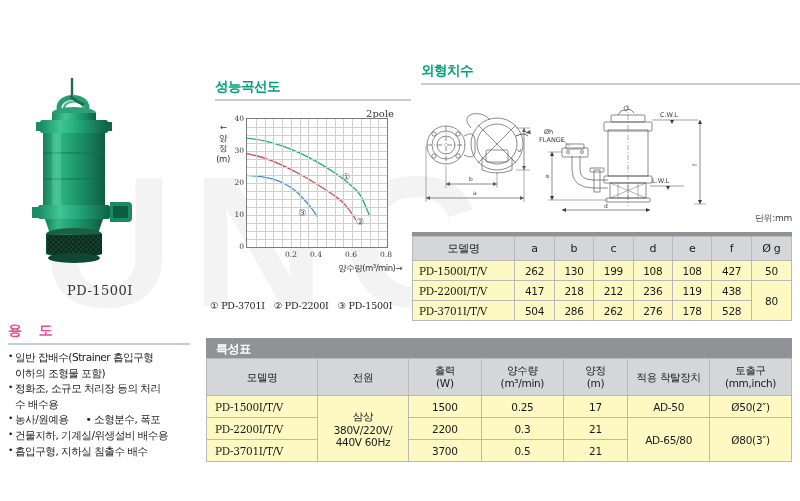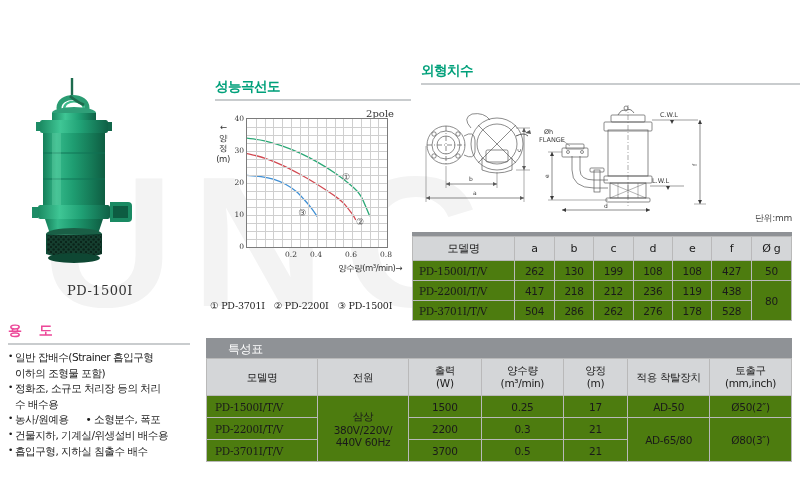--- a/index.html
+++ b/index.html
@@ -81,39 +81,39 @@
   .unit{position:absolute;right:8px;top:212px;font-size:9px;color:#444;
     letter-spacing:-0.3px;z-index:4;}
 
   
   table{border-collapse:collapse;}
   .tbl{position:absolute;z-index:4;background:#fff;}
   .tbl table{width:100%;}
   .tbl th,.tbl td{border:1px solid #b9b9b9;text-align:center;
     font-size:10.5px;color:#1a1a1a;letter-spacing:-0.3px;}
   .tbl th{background:#d4d6d8;font-weight:normal;padding:4px 2px;}
-  .tbl td{padding:3.5px 2px;background:#4d7c0f;}
+  .tbl td{padding:3.5px 2px;background:#fef9c3;}
   .tbl .topbar{height:4px;background:#8f9296;}
 
   
   #dim-table{left:412px;top:232px;width:380px;}
   #dim-table td.model{text-align:left;padding-left:6px;
     font-family:"DejaVu Serif","Liberation Serif",serif;font-size:10.5px;}
   #dim-table th{font-size:11px;}
 
   
   #spec-table{left:206px;top:358px;width:586px;}
   #spec-table th{font-size:10.5px;line-height:13px;padding:5px 2px;}
   #spec-table td{font-size:10.5px;padding:4.5px 2px;}
   #spec-table td.model{text-align:left;padding-left:8px;
     font-family:"DejaVu Serif","Liberation Serif",serif;}
   .spec-hd{position:absolute;left:206px;top:338px;width:586px;height:20px;
     background:#8f9296;z-index:4;}
-  .spec-hd span{color:#fff;font-size:12px;font-weight:normal;
-    line-height:20px;padding-left:22px;letter-spacing:-0.4px;}
+  .spec-hd span{color:#fff;font-size:12px;font-weight:bold;
+    line-height:20px;padding-left:10px;letter-spacing:-0.4px;}
 </style>
 </head>
 <body>
 
 <div class="page">
 
   <div class="watermark">
     <div class="wm-text">UNG</div>
   </div>
 

